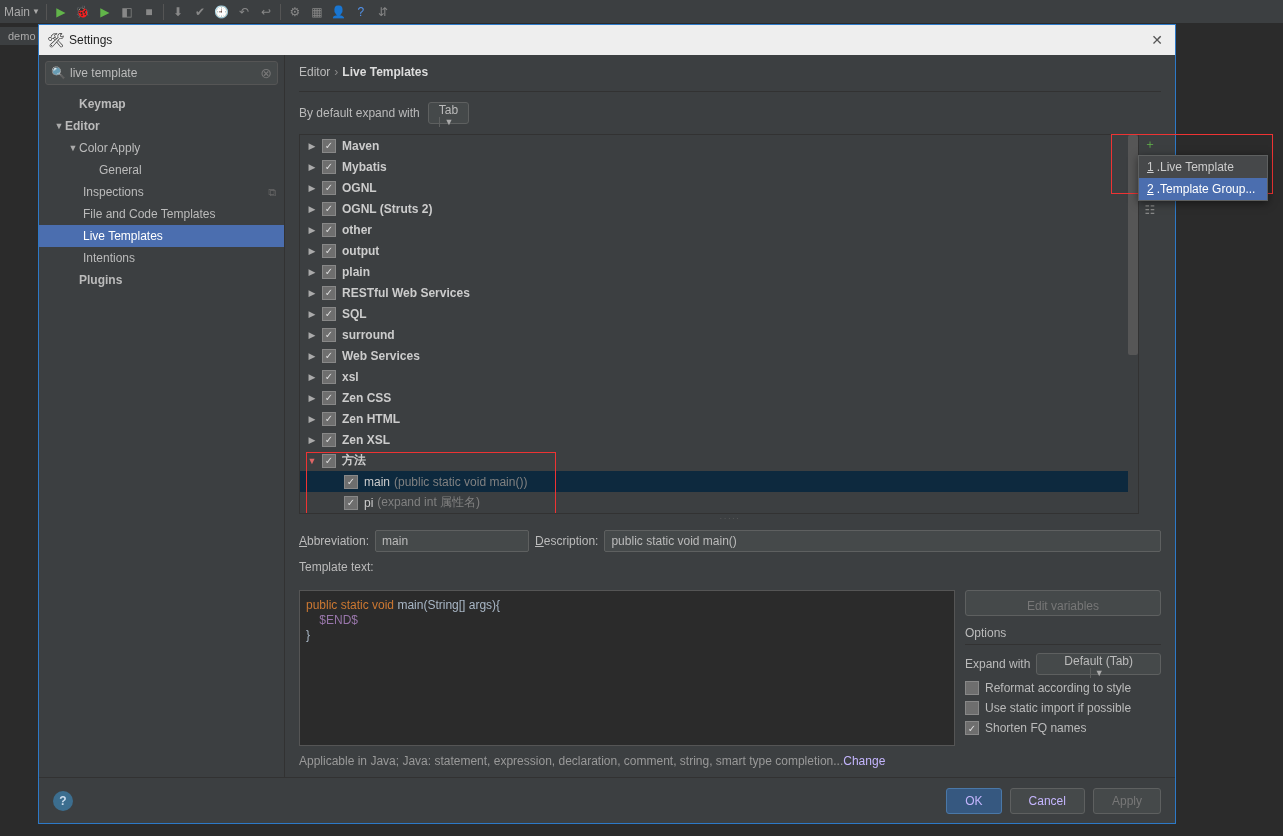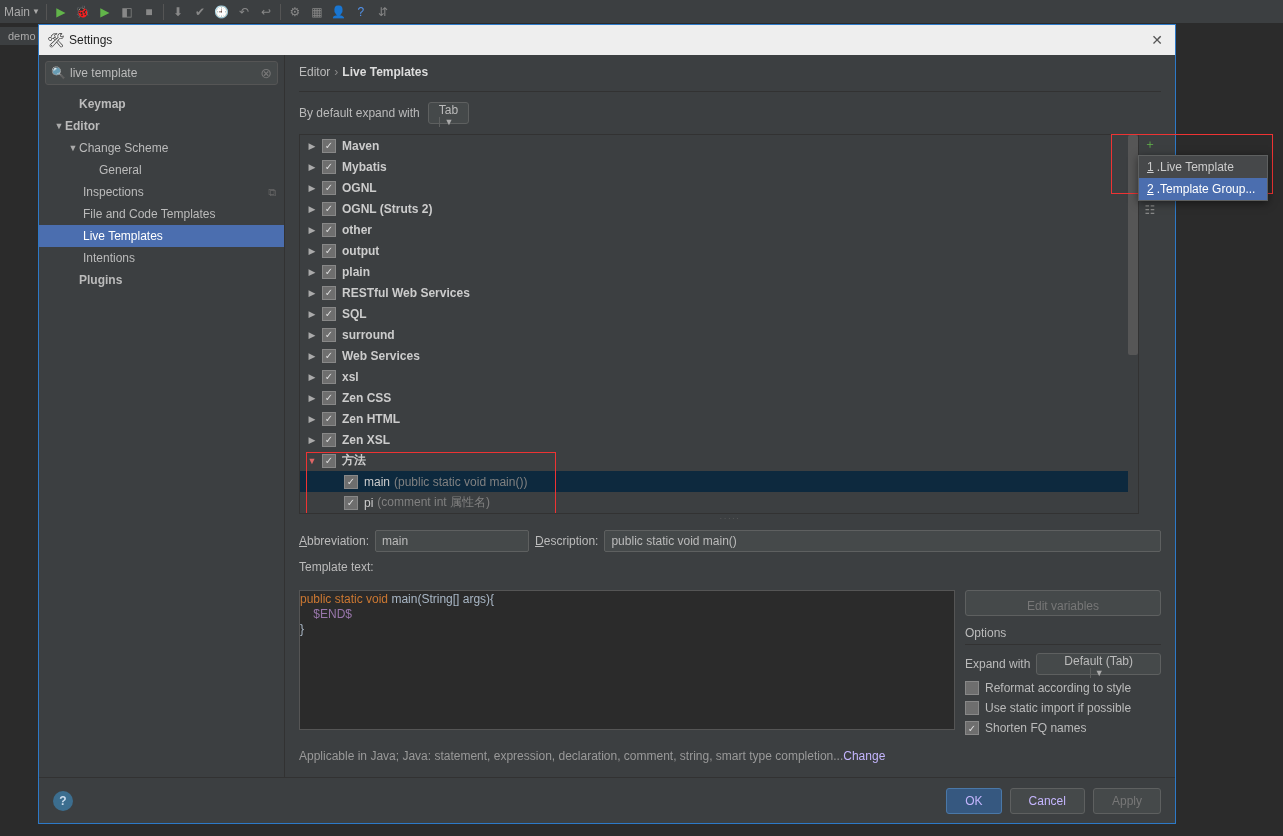--- a/index.html
+++ b/index.html
@@ -64,21 +64,21 @@
 
 .form-row{display:flex;align-items:center;gap:6px;margin:8px 0;}
 .form-row label{color:#bbb;}
 .form-row .u{text-decoration:underline;}
 .form-row input{background:#45494a;border:1px solid #5e6060;color:#bbb;height:22px;padding:0 6px;border-radius:2px;}
 #abbrev{width:154px;}
 #desc{flex:1;}
 
 .tpl-row{display:flex;gap:10px;align-items:flex-start;}
 .tpl-left{flex:1;}
-.tpl-area{height:140px;background:#2b2b2b;border:1px solid #555;padding:0;font-family:Consolas,monospace;font-size:13px;white-space:pre;overflow:auto;}
+.tpl-area{height:156px;background:#2b2b2b;border:1px solid #555;padding:6px;font-family:Consolas,monospace;font-size:13px;white-space:pre;overflow:auto;}
 .kw{color:#cc7832;}
 .var{color:#9876aa;}
 .plain{color:#a9b7c6;}
 
 .tpl-right{width:196px;}
 .btn{background:#45494a;border:1px solid #5e6060;color:#bbb;height:26px;border-radius:3px;padding:8px 12px;cursor:pointer;}
 .btn.muted{color:#777;}
 .opt-title{border-bottom:1px solid #323232;padding-bottom:4px;margin-bottom:8px;margin-top:10px;color:#bbb;}
 .opt-row{display:flex;align-items:center;gap:6px;margin:6px 0;color:#bbb;}
 .opt-row .chk2{width:14px;height:14px;background:#6e6e6e;border:1px solid #888;display:flex;align-items:center;justify-content:center;font-size:10px;color:#ddd;}
@@ -149,21 +149,21 @@
         <div class="nav-item bold l2">
             <span class="exp"></span>
             <span>Keymap</span>
           </div>
         <div class="nav-item bold">
             <span class="exp">▼</span>
             <span>Editor</span>
           </div>
         <div class="nav-item l2">
             <span class="exp">▼</span>
-            <span>Change Scheme</span>
+            <span>Color Apply</span>
           </div>
         <div class="nav-item l4">
             <span>General</span>
           </div>
         <div class="nav-item l3">
             <span>Inspections</span>
             <span class="nav-copy">⧉</span>
           </div>
         <div class="nav-item l3">
             <span>File and Code Templates</span>
@@ -278,21 +278,21 @@
             <div class="tree-row child sel">
               <span class="exp"></span>
               <span class="chk">✓</span>
               <span class="abbr">main</span>
               <span class="desc">(public static void main())</span>
             </div>
             <div class="tree-row child">
               <span class="exp"></span>
               <span class="chk">✓</span>
               <span class="abbr">pi</span>
-              <span class="desc">(comment int 属性名)</span>
+              <span class="desc">(expand int 属性名)</span>
             </div>
             <div class="tree-scroll">
               <div class="thumb"></div>
             </div>
 
         <div class="redbox-tree"></div>
           </div>
         <div class="side-tools">
           <span class="tool plus">＋</span>
           <span class="tool">－</span>

